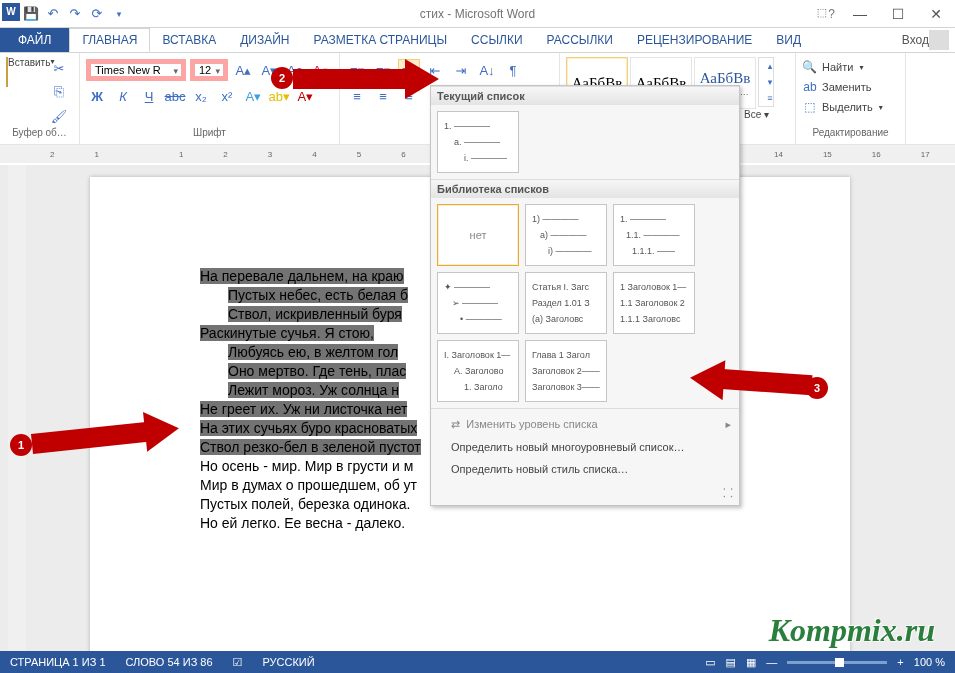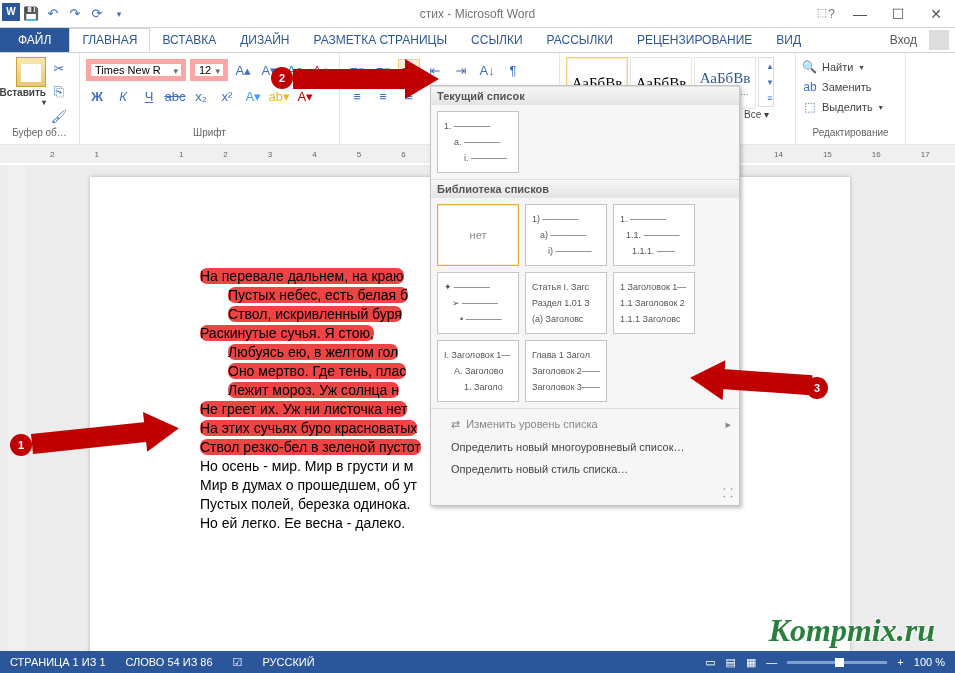--- a/index.html
+++ b/index.html
@@ -12,53 +12,53 @@
 .titlebar .title { position: absolute; left: 50%; transform: translateX(-50%); color: #737373; font-size: 12px; }
 .titlebar .winctrl { position: absolute; right: 4px; display: flex; gap: 8px; }
 .titlebar .winctrl span { width: 30px; text-align: center; color: #555; font-size: 14px; cursor: pointer; }
 .help-icon { position: absolute; right: 120px; color: #777; }
 
 
 .tabs { height: 25px; display: flex; align-items: stretch; border-bottom: 1px solid #d4d4d4; font-size: 12px; }
 .tabs .tab { padding: 4px 12px; color: #2b579a; cursor: pointer; display: flex; align-items: center; }
 .tabs .tab.file { background: #2b579a; color: #fff; padding: 4px 18px; }
 .tabs .tab.active { border: 1px solid #d4d4d4; border-bottom: 1px solid #fff; color: #2b579a; text-align: center; }
-.tabs .signin { margin-left: auto; margin-right: 6px; color: #555; display: flex; align-items: center; gap: 12px; }
+.tabs .signin { margin-left: auto; margin-right: 6px; color: #555; display: flex; align-items: center; gap: 0; }
 .tabs .avatar { width: 20px; height: 20px; background: #ddd; }
 
 
 .ribbon { height: 92px; background: #fff; border-bottom: 1px solid #e5e5e5; display: flex; position: relative; }
 .group { border-right: 1px solid #e5e5e5; padding: 4px 6px; display: flex; flex-direction: column; }
 .group .row { display: flex; gap: 4px; align-items: center; height: 26px; }
 .group .label { font-size: 10px; color: #666; text-align: center; margin-top: auto; padding-bottom: 2px; }
 .ribbtn { width: 22px; height: 22px; display: flex; align-items: center; justify-content: center; color: #3f6ec2; font-size: 13px; cursor: pointer; }
 .fontbox { border: 5px solid #fca5a5; height: 22px; padding: 0 16px 0 4px; font-size: 11px; background: #fff; position: relative; }
 .fontbox::after { content: "▾"; position: absolute; right: 3px; top: 2px; font-size: 9px; color: #666; }
-.paste { width: 40px; display: flex; flex-direction: column; align-items: flex-end; font-size: 10px; color: #444; font-weight: bold; }
+.paste { width: 40px; display: flex; flex-direction: row; align-items: flex-start; font-size: 10px; color: #444; }
 .paste .clipicon { width: 30px; height: 30px; background: linear-gradient(#f5e6b8,#e8c870); border: 1px solid #c8a040; position: relative; }
 .paste .clipicon::after { content:""; position:absolute; top:6px; left:4px; right:4px; bottom:4px; background:#fff; }
 
 .styletile { width: 62px; height: 52px; border: 1px solid #e5e5e5; display: flex; flex-direction: column; align-items: center; justify-content: center; font-size: 12px; background: #fff; }
 .styletile.first { border: 1px solid #f2cf78; box-shadow: inset 0 0 0 1px #fceecb; }
 .styletile .sample { font-family: "Times New Roman", serif; font-size: 15px; }
 .styletile .sname { font-size: 9px; color: #666; white-space: nowrap; overflow: hidden; }
 
 .editing { width: 110px; }
 .editing .erow { display: flex; align-items: center; gap: 4px; color: #444; font-size: 11px; height: 20px; cursor: pointer; }
 .editing .erow .ic { width: 16px; text-align: center; color: #3f6ec2; font-size: 12px; }
 
 .highlighted-btn { border: 1px solid #f2cf78; background: #fceecb; }
 
 
 .rulerbar { height: 18px; background: #f0f0f0; display: flex; align-items: center; font-size: 8px; color: #666; padding-left: 30px; overflow: hidden; }
 .rulerbar span { padding: 0 20px; }
 .docarea { position: absolute; top: 165px; left: 0; right: 0; bottom: 22px; background: #ececec; overflow: hidden; }
 .vruler { position: absolute; left: 8px; top: 0; bottom: 0; width: 18px; background: #f0f0f0; }
 .page { position: absolute; left: 90px; top: 12px; width: 760px; height: 900px; background: #fff; box-shadow: 0 0 4px rgba(0,0,0,0.25); padding: 90px 110px; font-family: "Times New Roman", serif; font-size: 14px; line-height: 19px; color: #000; }
-.page .sel { background: #ef4444; border-radius: 7px; }
+.page .sel { background: #737373; }
 .page .line { white-space: nowrap; }
 .page .l4 { padding-left: 28px; }
 
 
 .dropdown { position: absolute; left: 430px; top: 85px; width: 310px; background: #f6f6f6; border: 1px solid #c5c5c5; box-shadow: 2px 2px 4px rgba(0,0,0,0.25); z-index: 50; font-size: 11px; }
 .dropdown .secthdr { background: linear-gradient(#f6f6f6,#e4e4e4); padding: 3px 6px; font-weight: bold; color: #555; font-size: 11px; border-top: 1px solid #ddd; }
 .dropdown .thumbs { display: flex; flex-wrap: wrap; gap: 6px; padding: 6px; }
 .thumb { width: 82px; height: 62px; background: #fff; border: 1px solid #c5c5c5; padding: 6px; font-size: 9px; color: #555; display: flex; flex-direction: column; justify-content: space-around; cursor: pointer; overflow: hidden; }
 .thumb.sel { border: 1px solid #e7ab3c; box-shadow: 0 0 0 1px #fceecb inset; }
 .thumb .tl { white-space: nowrap; }

